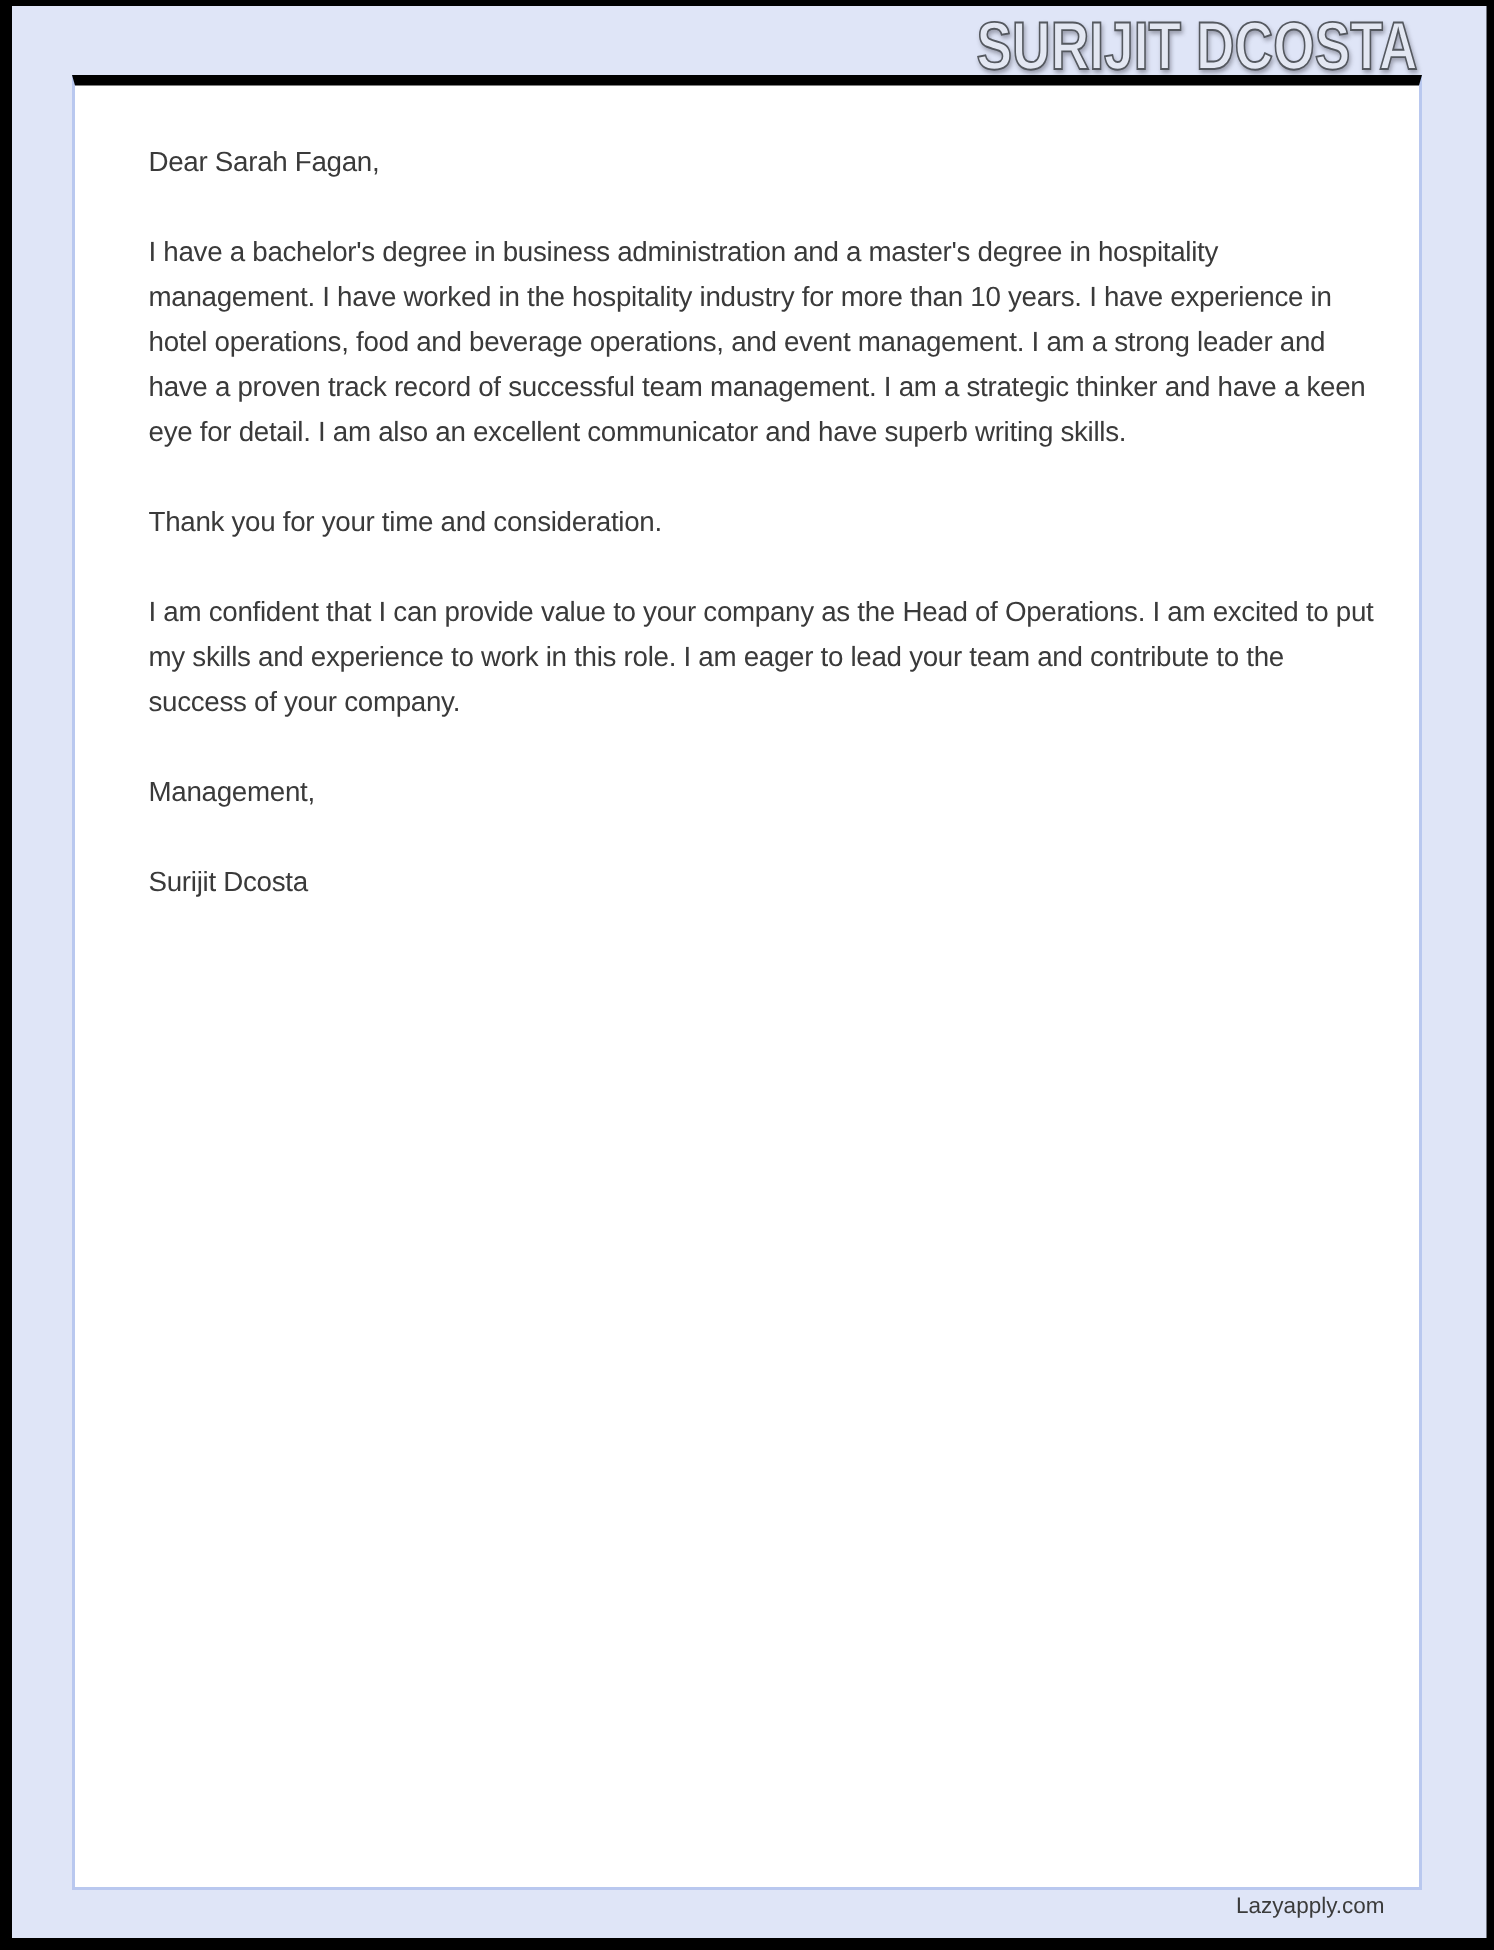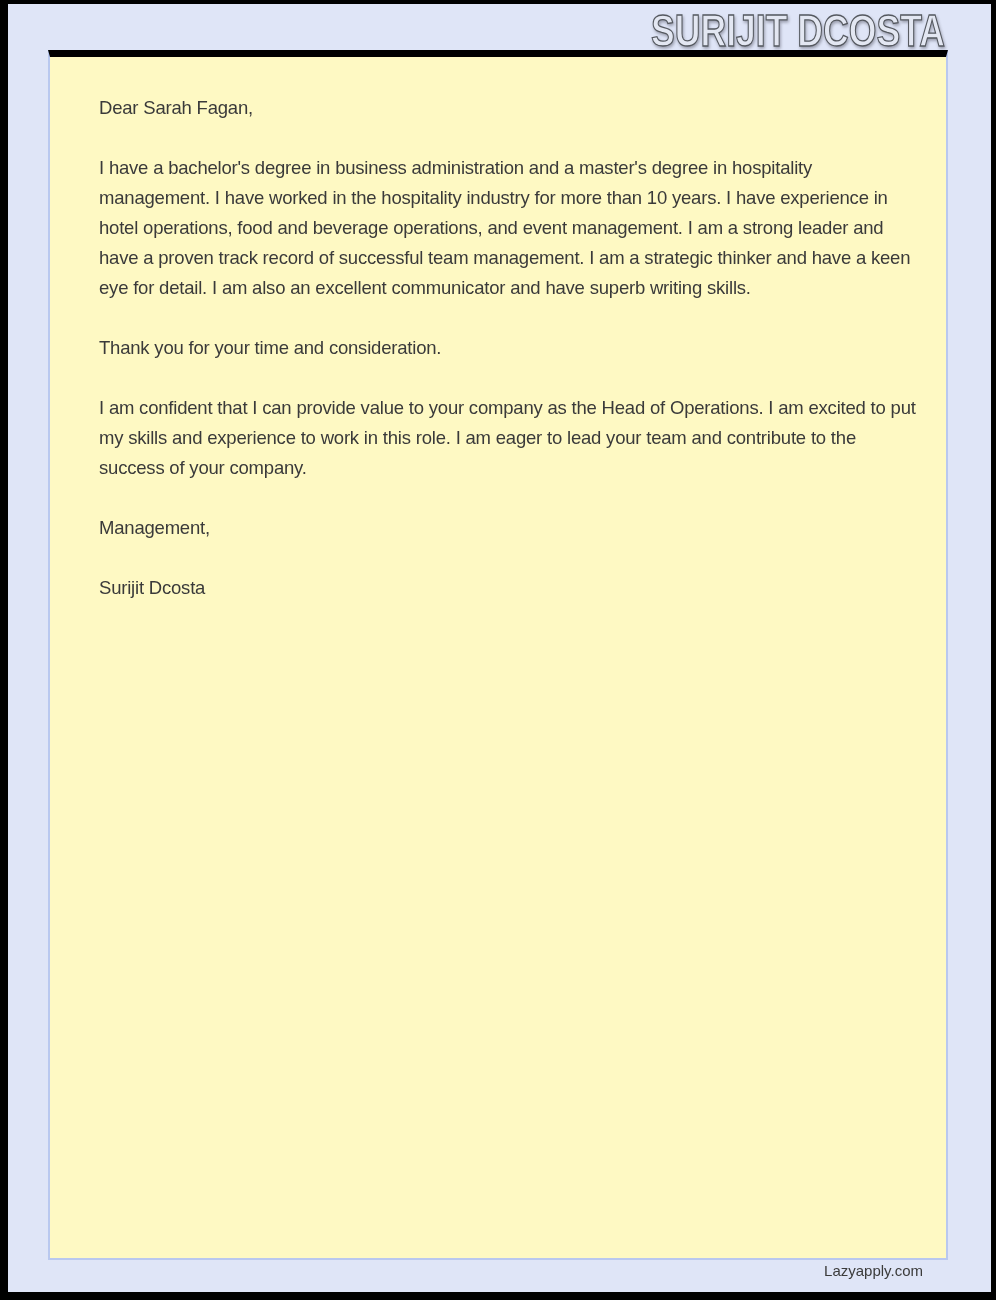--- a/index.html
+++ b/index.html
@@ -22,21 +22,21 @@
   }
   .letterhead svg {
     display: block;
     filter: drop-shadow(1px 2px 1.5px rgba(70,70,85,0.45));
   }
   .page {
     position: absolute;
     left: 40px; top: 46px;
     width: 900px; height: 1210px;
     box-sizing: border-box;
-    background: #fef9c3;
+    background: #ffffff;
     border-top: 7px solid #000000;
     border-left: 2px solid #b9c8ef;
     border-right: 2px solid #b9c8ef;
     border-bottom: 2px solid #b9c8ef;
     padding: 36px 21px 0 49px;
   }
   .page p {
     margin: 0 0 30px 0;
     font-size: 18.5px;
     line-height: 30px;

